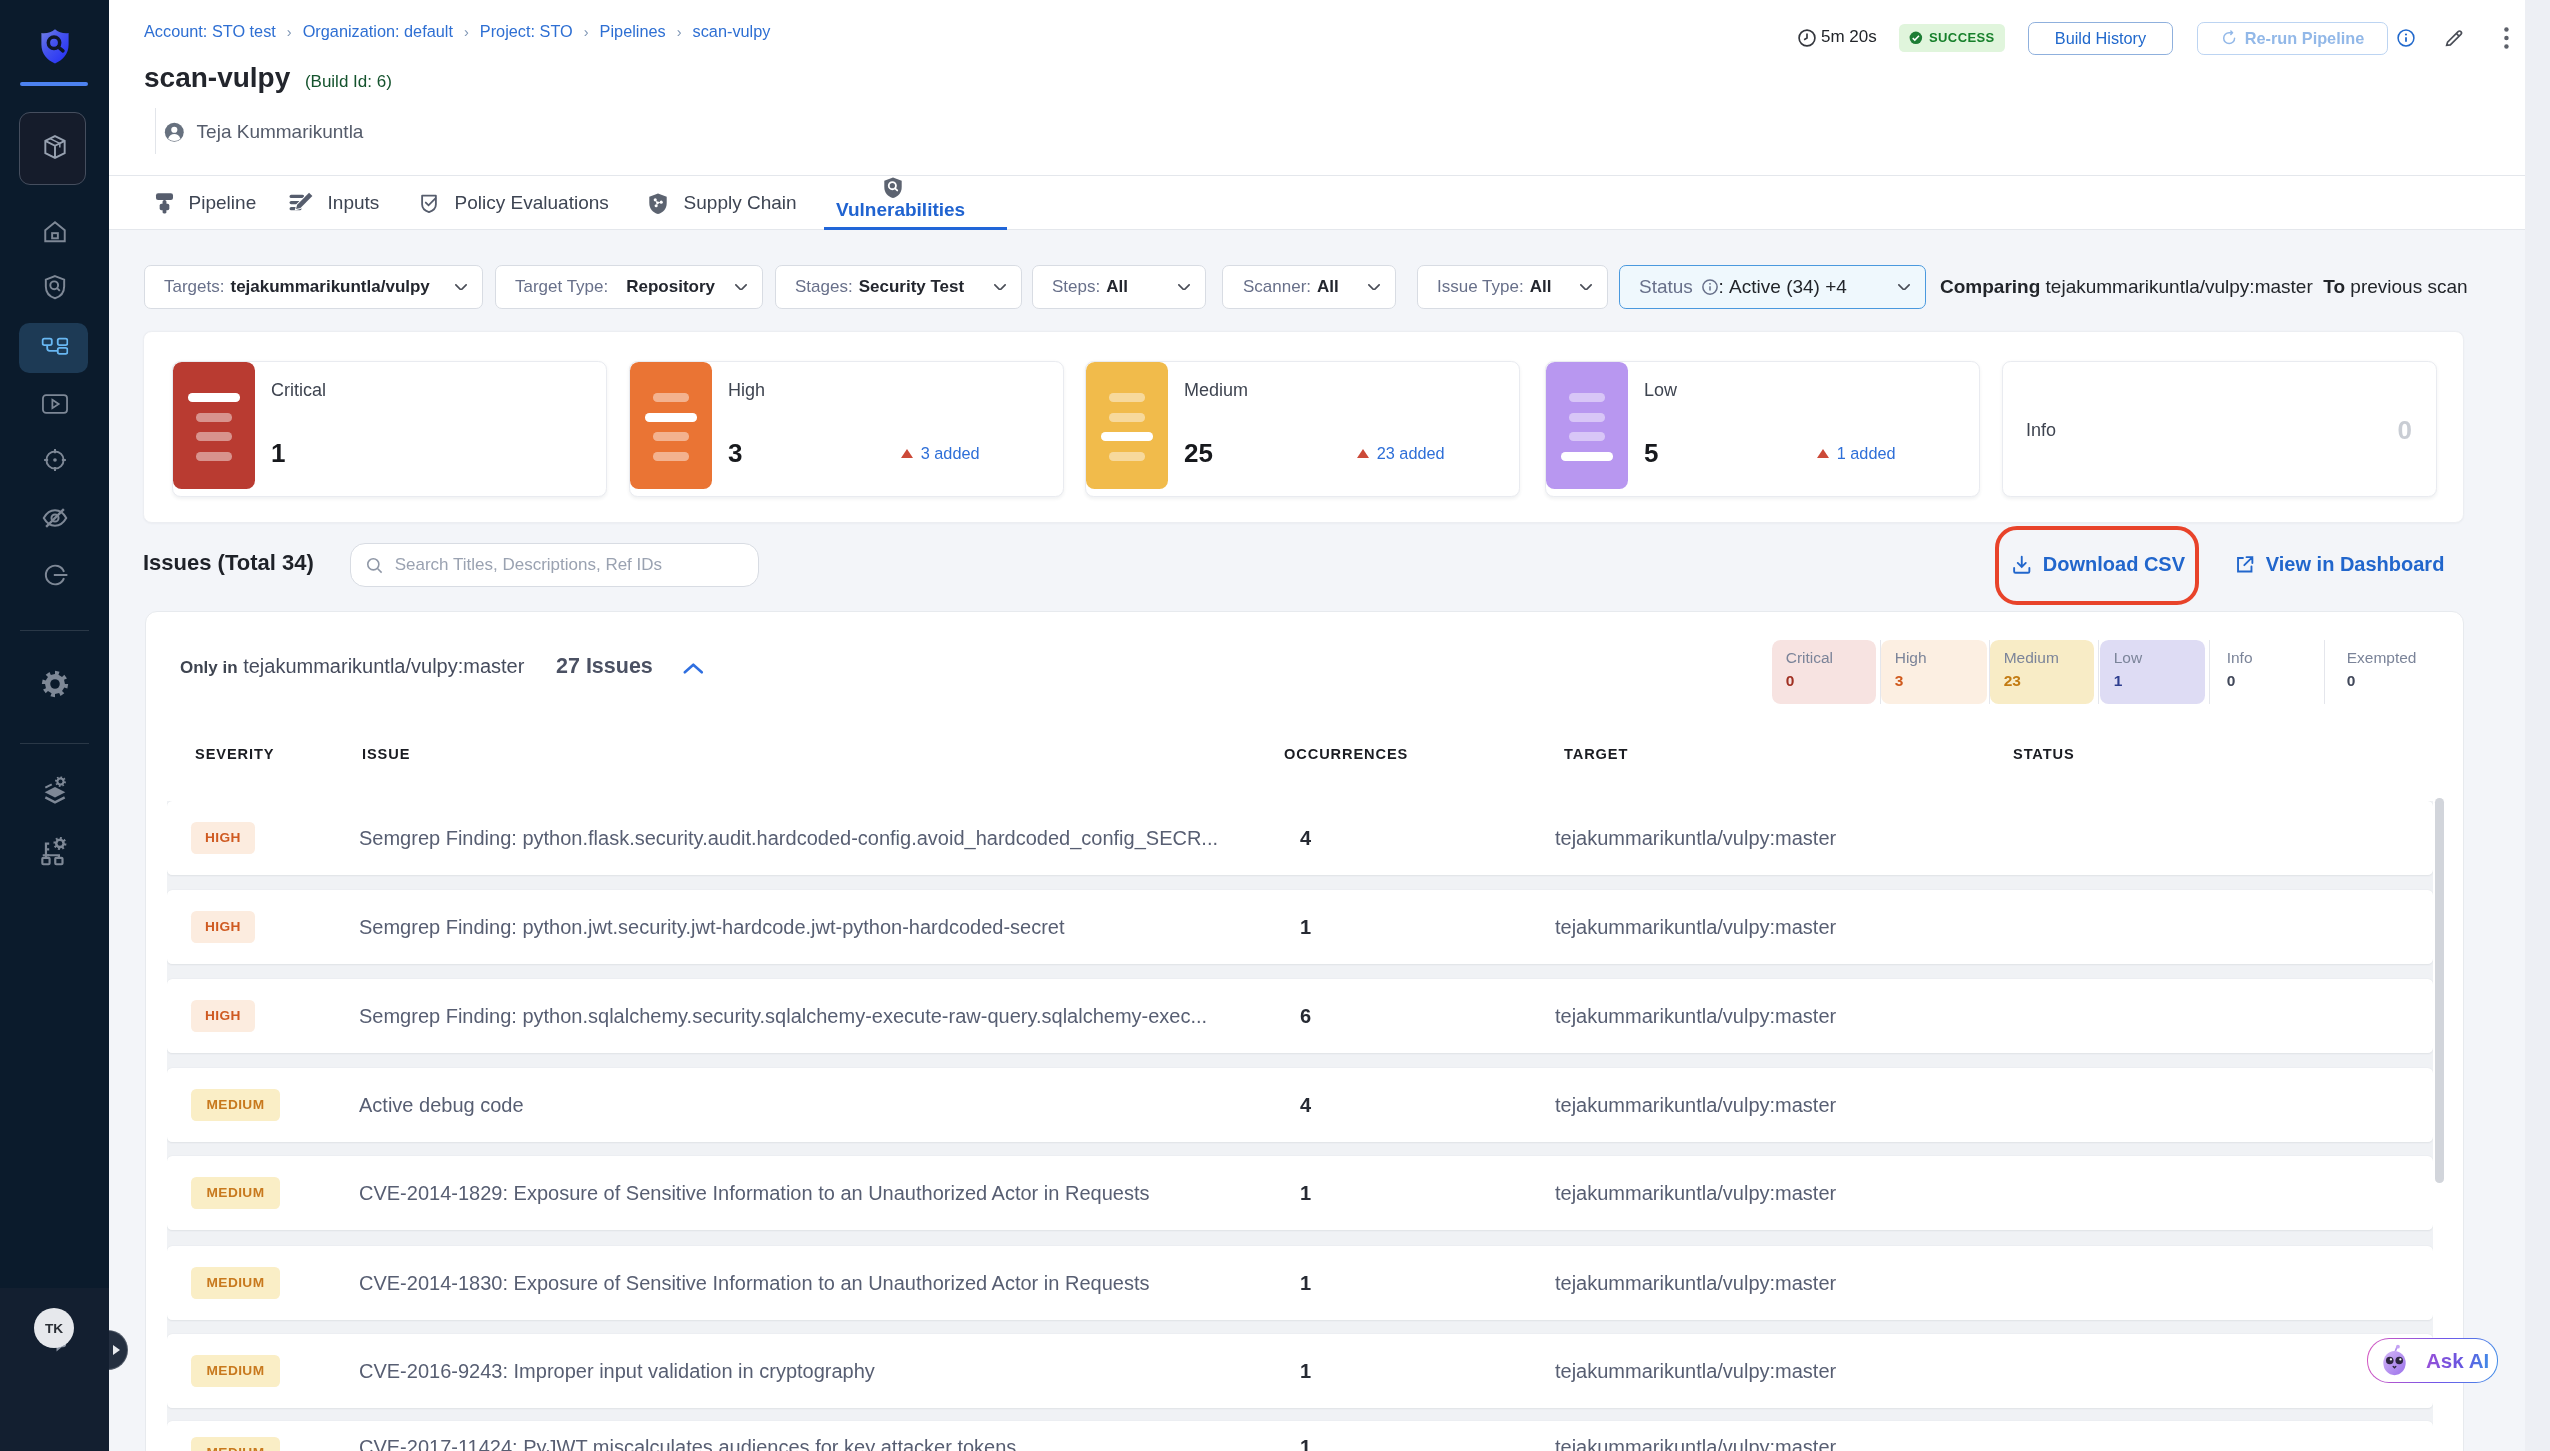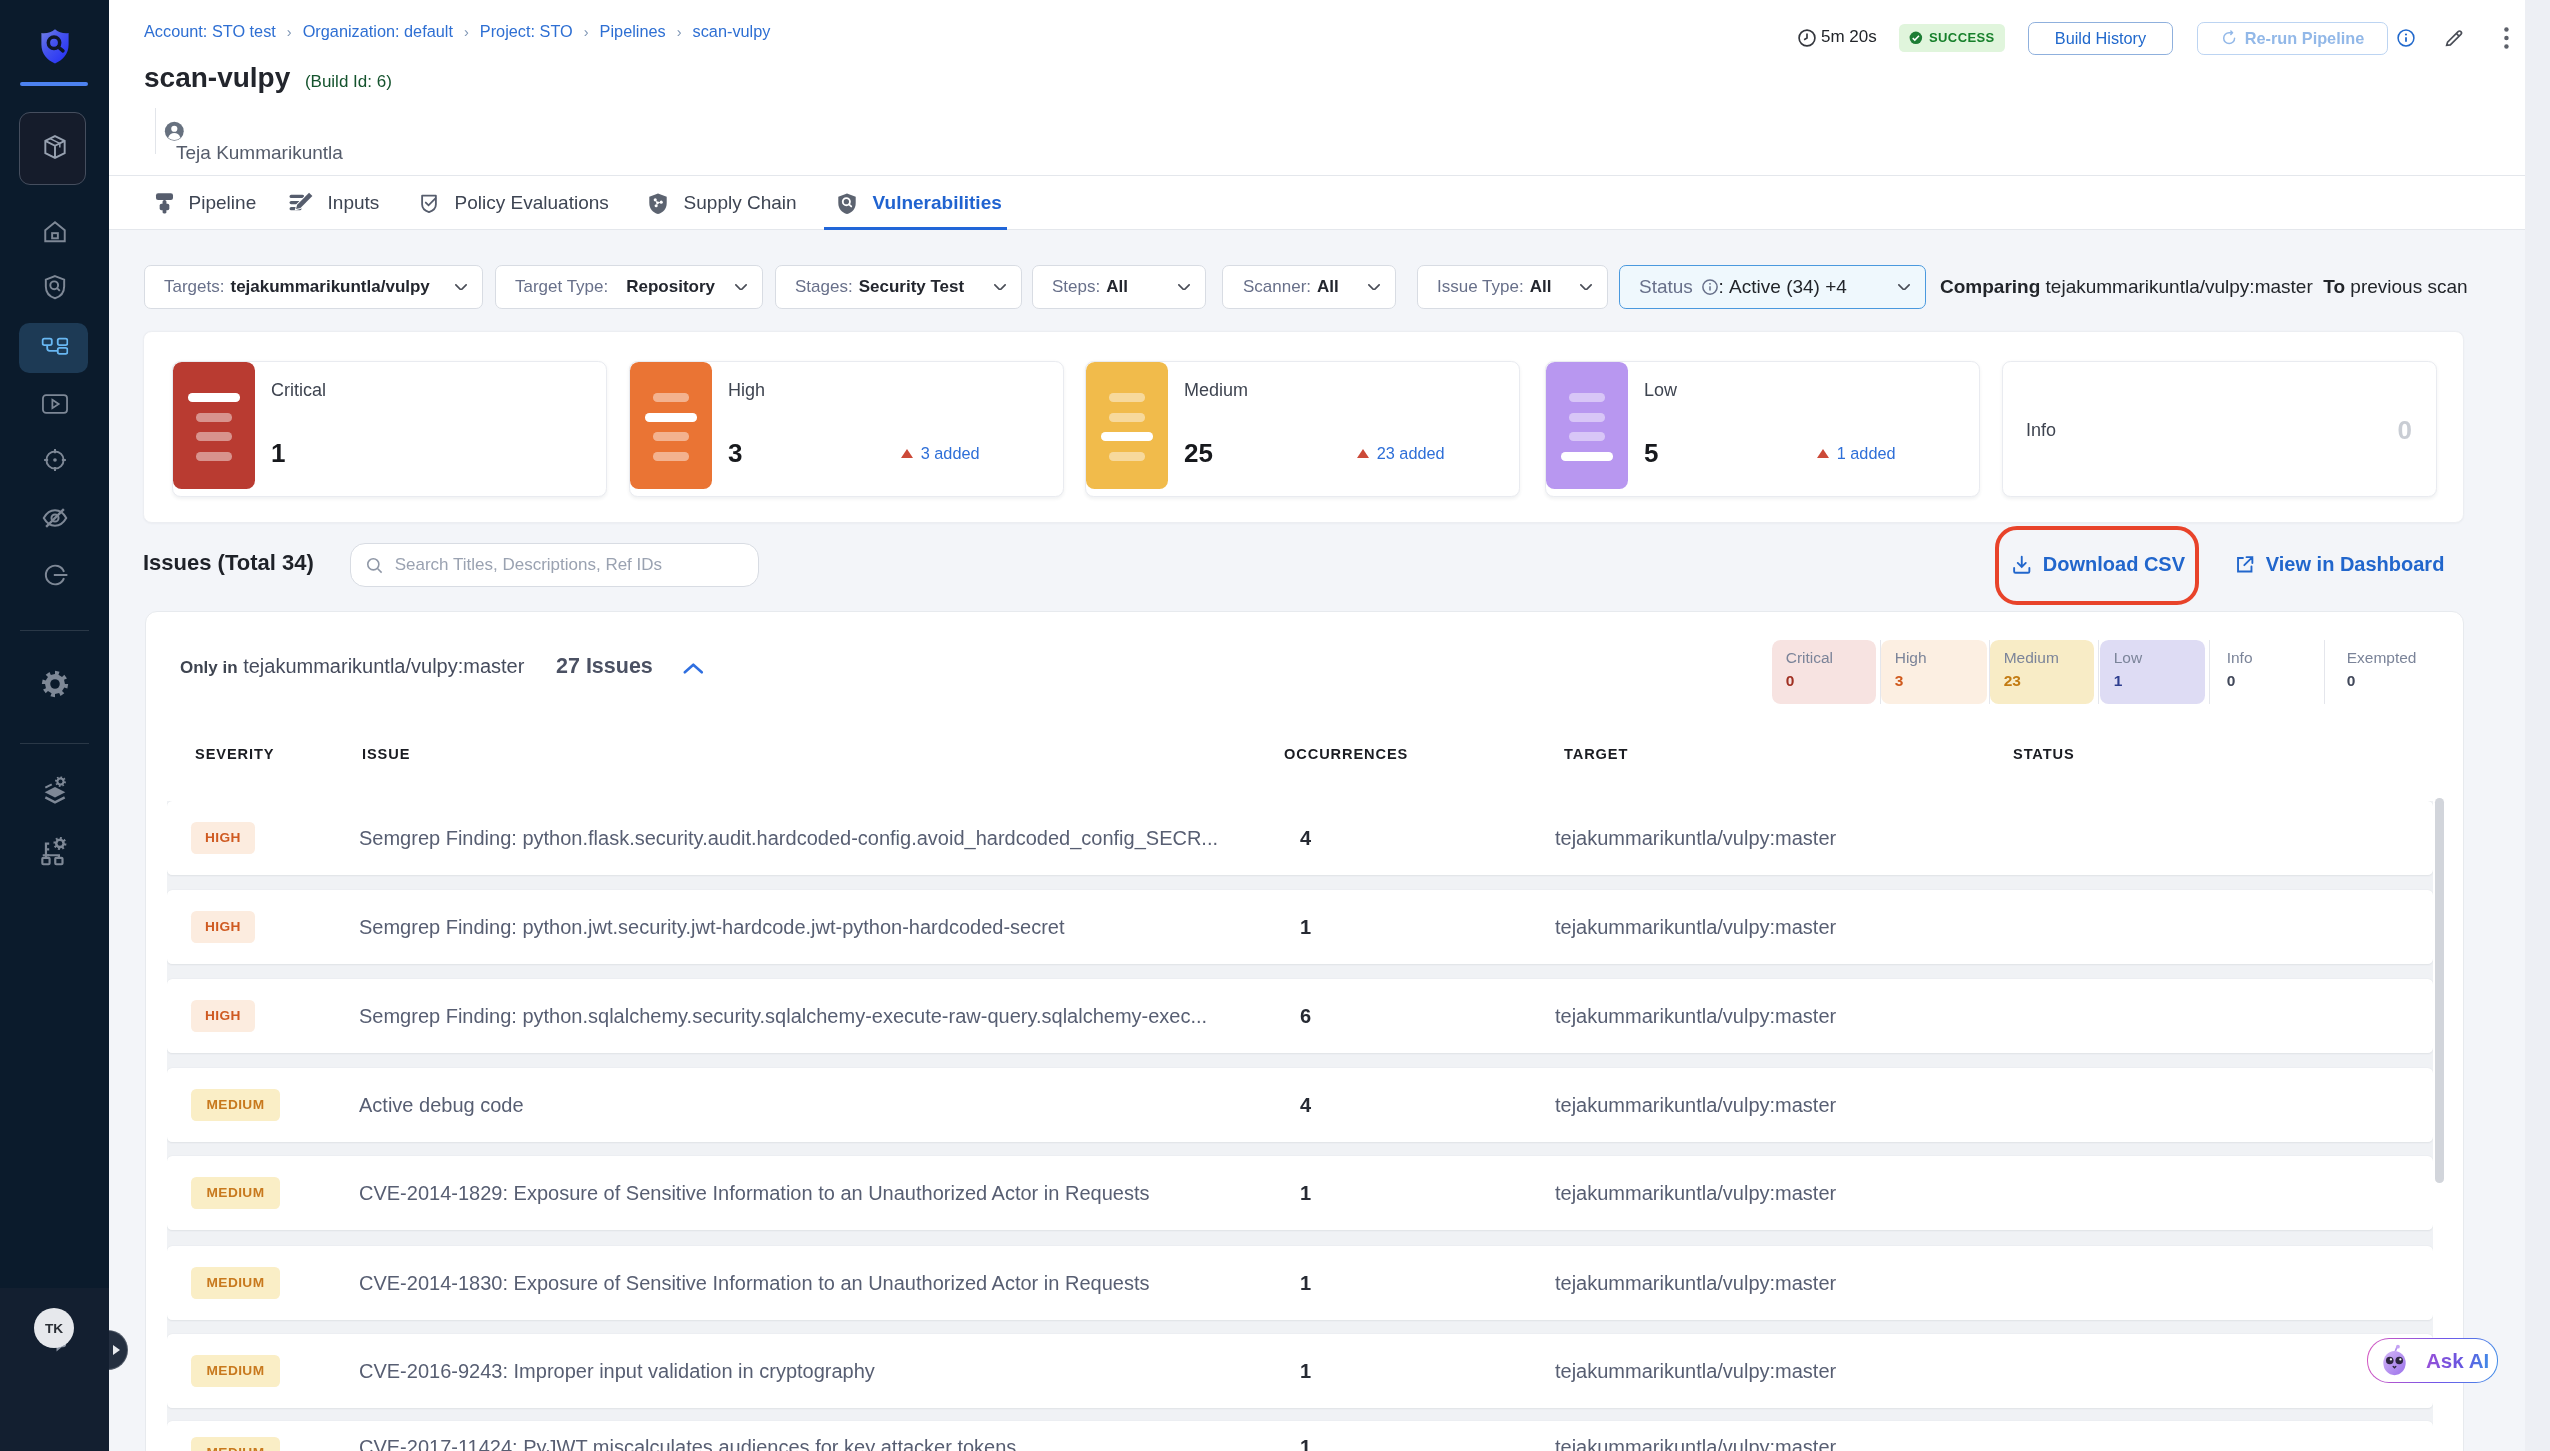--- a/index.html
+++ b/index.html
@@ -175,21 +175,21 @@
       <span class="crumbsep">›</span>
     <span class="crumb">scan-vulpy</span>
   </div>
 
   <div class="abs" style="left:35px; top:62px; display:flex; align-items:baseline;">
     <span style="font-size:28px; font-weight:700; color:#22252c;">scan-vulpy</span>
     <span style="font-size:17px; color:#14532d; margin-left:14.6px;">(Build Id: 6)</span>
   </div>
 
   <div class="abs" style="left:46px; top:108px; height:46px; border-left:1.7px solid #e2e5ea;"></div>
-  <div class="abs" style="left:55px; top:121px; display:flex; align-items:flex-start;flex-direction:column;">
+  <div class="abs" style="left:55px; top:121px; display:flex; align-items:center;">
     <svg width="20.6" height="20.6" viewBox="0 0 24 24">
         <circle cx="12" cy="12" r="11" fill="#67717f"></circle>
         <circle cx="12" cy="9" r="3.6" fill="#fff"></circle>
         <path d="M4.8 19.4 C6.3 15.7 8.9 14.1 12 14.1 C15.1 14.1 17.7 15.7 19.2 19.4 A 11 11 0 0 1 4.8 19.4 Z" fill="#fff"></path>
       </svg>
     <span style="font-size:19px; color:#555c6b; margin-left:12px;">Teja Kummarikuntla</span>
   </div>
 
   <svg class="abs" style="left:1688px; top:27.5px;" width="20" height="20" viewBox="0 0 24 24" fill="none" stroke="#33363d" stroke-width="2">
       <circle cx="12" cy="12" r="9.5"></circle>
@@ -256,21 +256,21 @@
         <path d="M12 1.5 L21.5 5 V12 C21.5 18.5 17.5 22.5 12 24 C6.5 22.5 2.5 18.5 2.5 12 V5 Z"></path>
         <g fill="#fff">
           <circle cx="9" cy="8.5" r="1.7"></circle>
           <circle cx="15.5" cy="11" r="1.7"></circle>
           <circle cx="10" cy="15" r="1.7"></circle>
           <path d="M9.6 9.9 L14.6 11 L10.6 14 L9.6 9.9 Z"></path>
         </g>
       </svg>
     <span>Supply Chain</span>
   </div>
-  <div class="tab active" style="left:727px;">
+  <div class="tab active" style="left:727px;flex-direction:column;">
     <svg width="22" height="23" viewBox="0 0 24 25" fill="#5c6370">
         <path d="M12 1.5 L21.5 5 V12 C21.5 18.5 17.5 22.5 12 24 C6.5 22.5 2.5 18.5 2.5 12 V5 Z"></path>
         <circle cx="11.3" cy="10.5" r="3.9" fill="none" stroke="#fff" stroke-width="2"></circle>
         <path d="M14.2 13.5 L16.6 15.7" stroke="#fff" stroke-width="2" stroke-linecap="round" fill="none"></path>
       </svg>
     <span>Vulnerabilities</span>
   </div>
   <div class="abs" style="left:715px; top:51px; width:183px; height:3.4px; background:#2166d8;"></div>
 </div>
 

